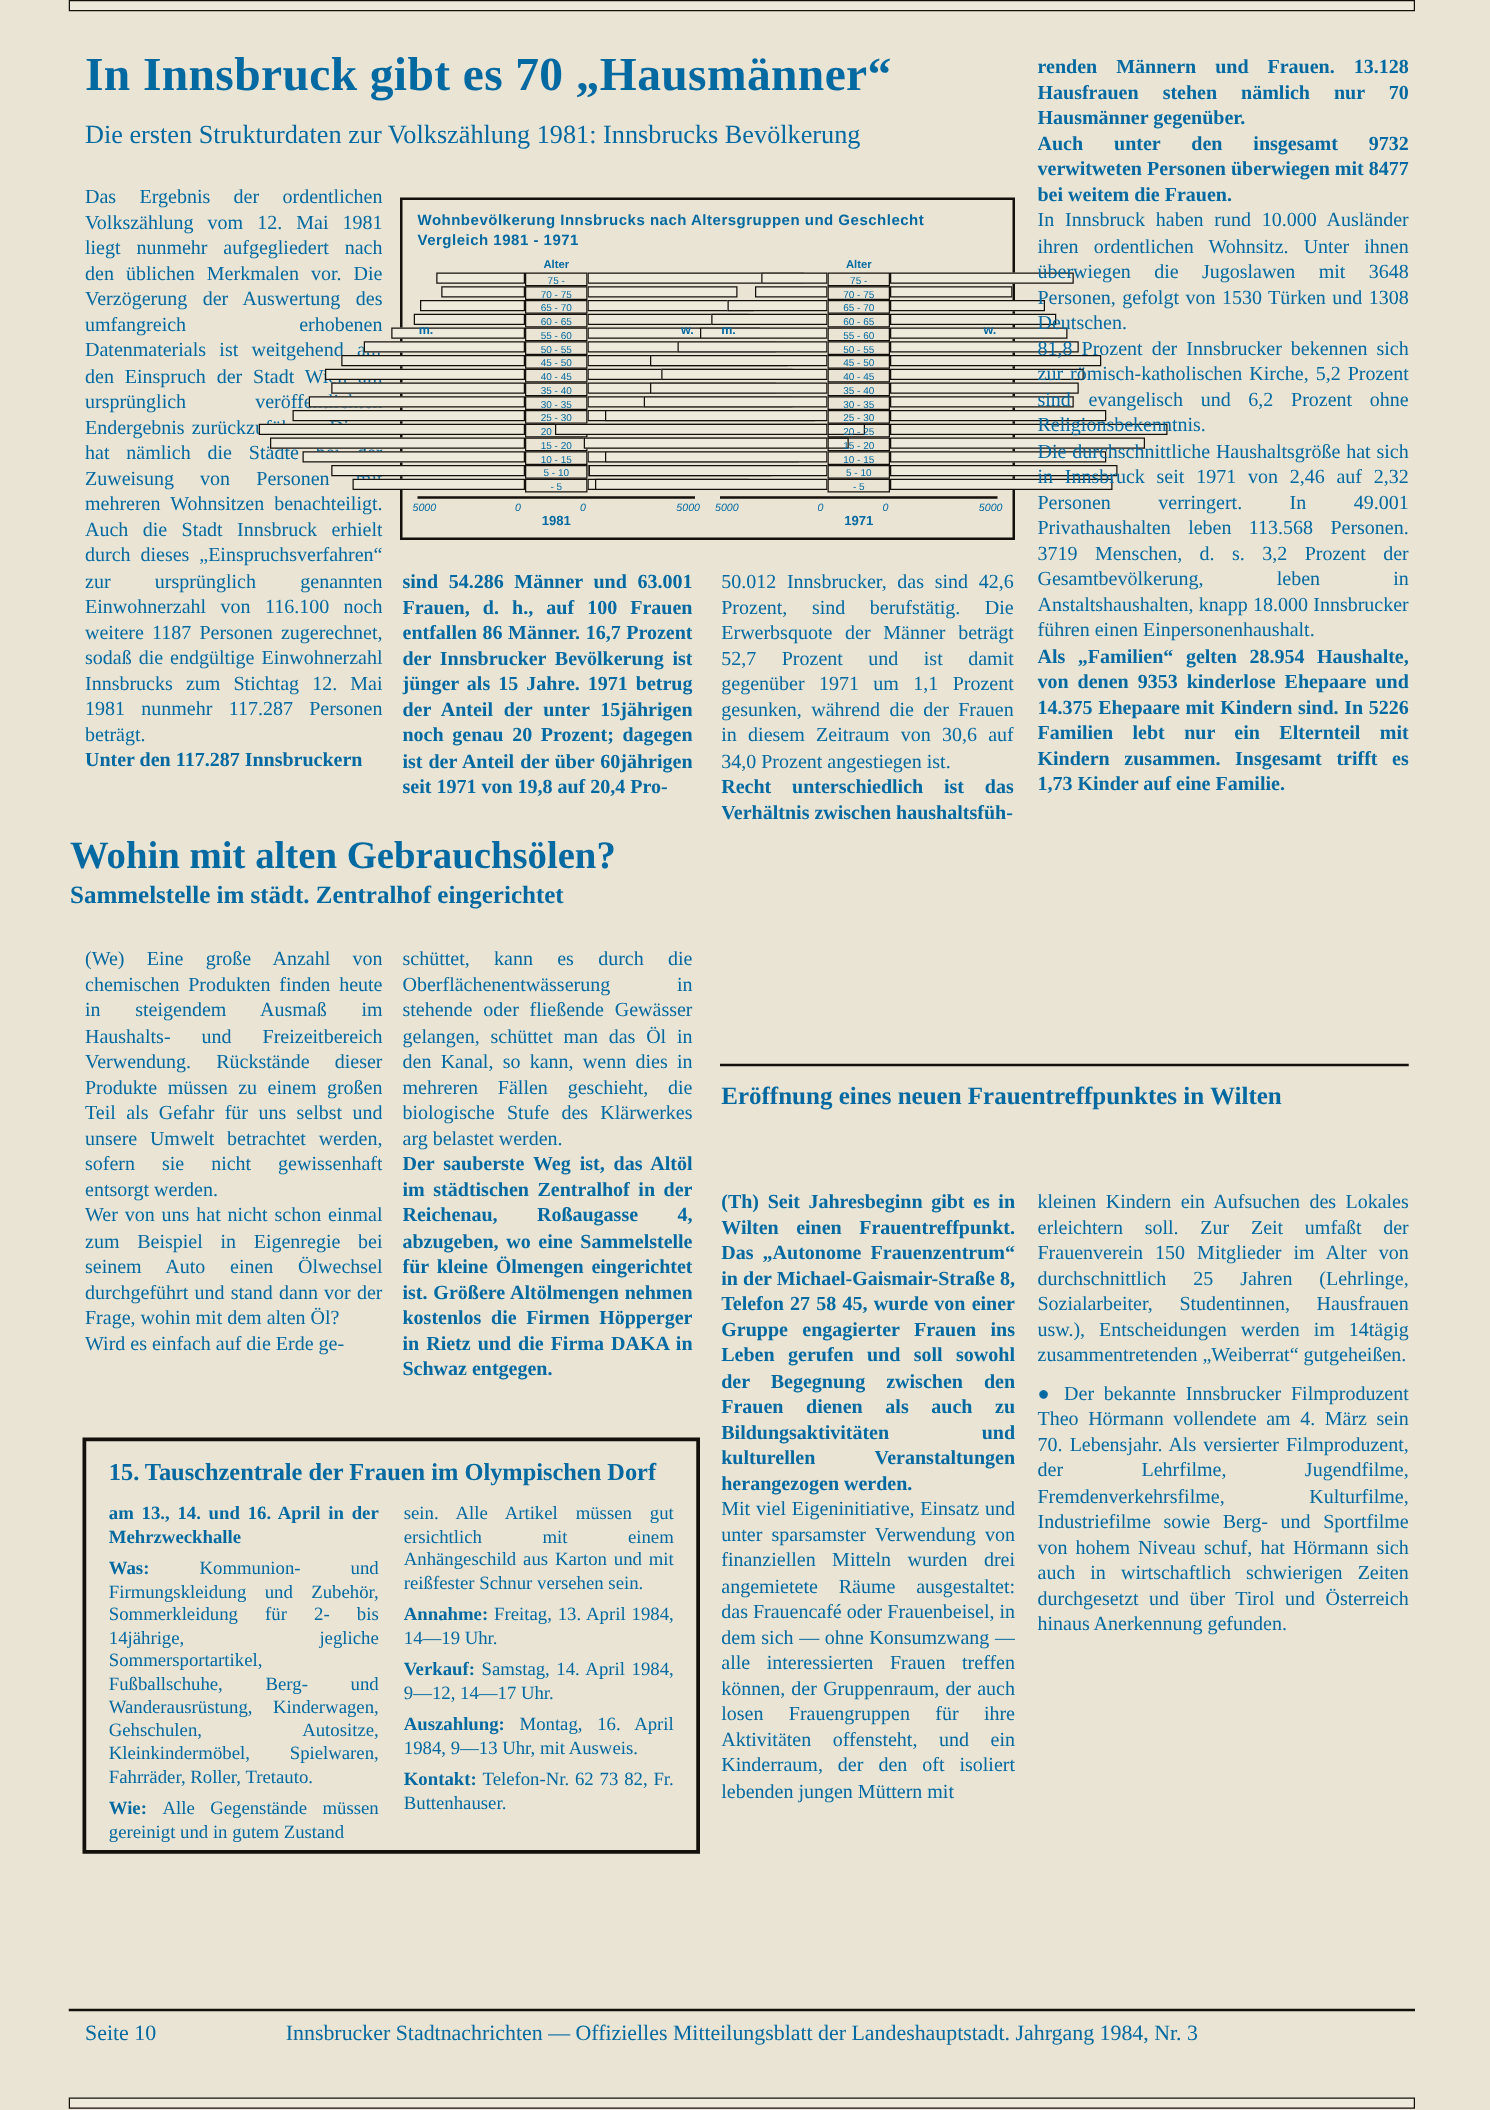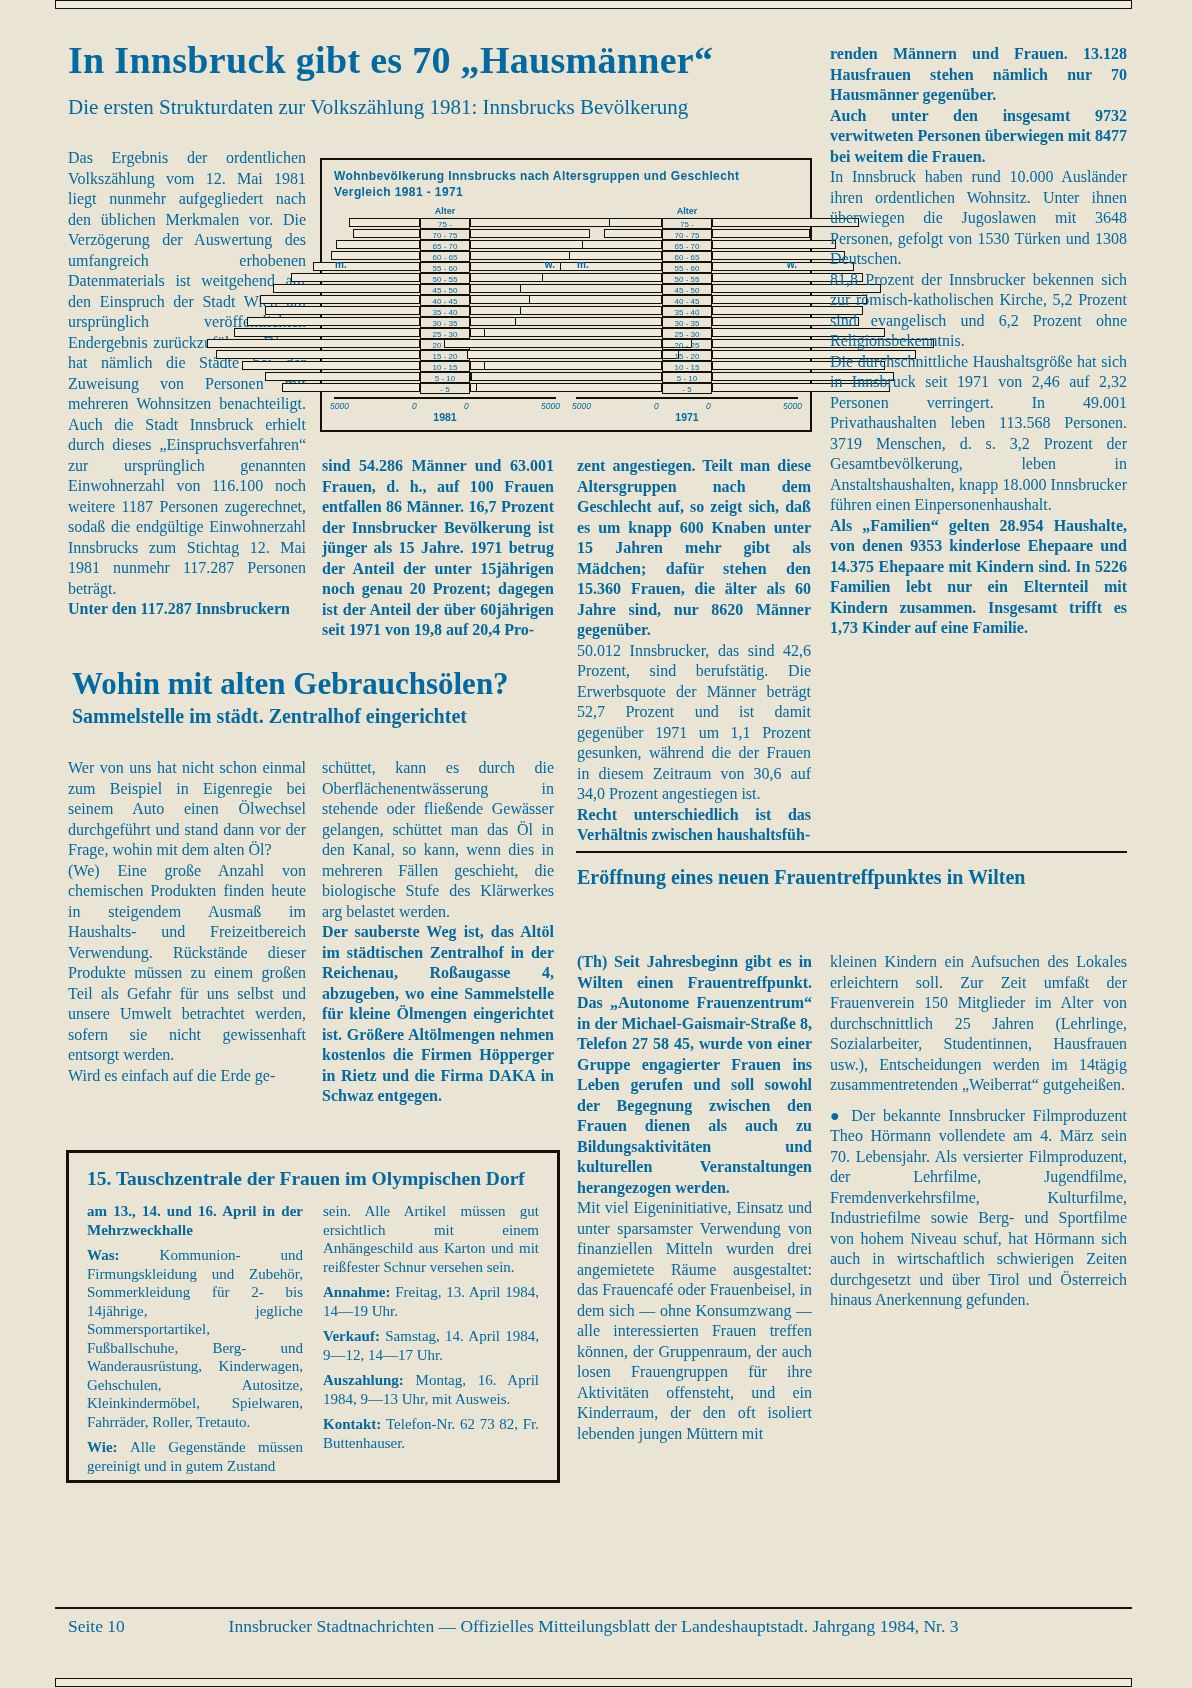--- a/index.html
+++ b/index.html
@@ -14,21 +14,21 @@
   .top-bar    { left:55px; top:0; width:1077px; height:9px; }
   .bottom-bar { left:55px; top:1678px; width:1077px; height:10px; }
 
   
   .main-head { position:absolute; left:68px; top:40px; width:780px; }
   .main-head h1 { font-size:38px; font-weight:bold; letter-spacing:.3px; line-height:1.1; }
   .main-head h2 { font-size:21px; font-weight:normal; margin-top:13px; }
 
   .sec-head h1 { font-size:31px; font-weight:bold; line-height:1.05; }
   .sec-head h2 { font-size:20px; font-weight:bold; margin-top:4px; }
-  .oil-head   { position:absolute; left:72px;  top:668px; width:505px; }
+  .oil-head   { position:absolute; left:56px;  top:668px; width:505px; }
   .women-head { position:absolute; left:577px; top:862px; width:552px; }
   .women-rule { position:absolute; left:576px; top:851px; width:551px; height:2px; background:#14110d; }
 
   
   .col {
     position:absolute; font-size:16px; line-height:20.5px;
     text-align:justify; overflow:hidden; hyphens:auto;
   }
   .col .para { margin:0; }
   .para.bold { font-weight:bold; }
@@ -436,40 +436,39 @@
           </div>
           <div class="pyr-year">1971</div>
         </div>
     </div>
   </figure>
 
   <section class="col census-col2">
       <p class="para bold">sind 54.286 Männer und 63.001 Frauen, d. h., auf 100 Frauen entfallen 86 Männer. 16,7 Prozent der Innsbrucker Bevölkerung ist jünger als 15 Jahre. 1971 betrug der Anteil der unter 15jährigen noch genau 20 Prozent; dagegen ist der Anteil der über 60jährigen seit 1971 von 19,8 auf 20,4 Pro-</p>
     </section>
   <section class="col census-col3">
-      <p class="para bold">zent angestiegen. Teilt man diese Altersgruppen nach dem Geschlecht auf, so zeigt sich, daß es um knapp 600 Knaben unter 15 Jahren mehr gibt als Mädchen; dafür stehen den 15.360 Frauen, die älter als 60 Jahre sind, nur 8620 Männer gegenüber.</p>
       <p class="para">50.012 Innsbrucker, das sind 42,6 Prozent, sind berufstätig. Die Erwerbsquote der Männer beträgt 52,7 Prozent und ist damit gegenüber 1971 um 1,1 Prozent gesunken, während die der Frauen in diesem Zeitraum von 30,6 auf 34,0 Prozent angestiegen ist.</p>
       <p class="para bold">Recht unterschiedlich ist das Verhältnis zwischen haushaltsfüh-</p>
     </section>
   <section class="col census-col4">
       <p class="para bold">renden Männern und Frauen. 13.128 Hausfrauen stehen nämlich nur 70 Hausmänner gegenüber.</p>
       <p class="para bold">Auch unter den insgesamt 9732 verwitweten Personen überwiegen mit 8477 bei weitem die Frauen.</p>
       <p class="para">In Innsbruck haben rund 10.000 Ausländer ihren ordentlichen Wohnsitz. Unter ihnen überwiegen die Jugoslawen mit 3648 Personen, gefolgt von 1530 Türken und 1308 Deutschen.</p>
       <p class="para">81,8 Prozent der Innsbrucker bekennen sich zur römisch-katholischen Kirche, 5,2 Prozent sind evangelisch und 6,2 Prozent ohne Religionsbekenntnis.</p>
       <p class="para">Die durchschnittliche Haushaltsgröße hat sich in Innsbruck seit 1971 von 2,46 auf 2,32 Personen verringert. In 49.001 Privathaushalten leben 113.568 Personen. 3719 Menschen, d. s. 3,2 Prozent der Gesamtbevölkerung, leben in Anstaltshaushalten, knapp 18.000 Innsbrucker führen einen Einpersonenhaushalt.</p>
       <p class="para bold">Als „Familien“ gelten 28.954 Haushalte, von denen 9353 kinderlose Ehepaare und 14.375 Ehepaare mit Kindern sind. In 5226 Familien lebt nur ein Elternteil mit Kindern zusammen. Insgesamt trifft es 1,73 Kinder auf eine Familie.</p>
     </section>
 
   <header class="sec-head oil-head">
     <h1>Wohin mit alten Gebrauchsölen?</h1>
     <h2>Sammelstelle im städt. Zentralhof eingerichtet</h2>
   </header>
   <section class="col oil-col1">
+      <p class="para">(We) Eine große Anzahl von chemischen Produkten finden heute in steigendem Ausmaß im Haushalts- und Freizeitbereich Verwendung. Rückstände dieser Produkte müssen zu einem großen Teil als Gefahr für uns selbst und unsere Umwelt betrachtet werden, sofern sie nicht gewissenhaft entsorgt werden.</p>
       <p class="para">Wer von uns hat nicht schon einmal zum Beispiel in Eigenregie bei seinem Auto einen Ölwechsel durchgeführt und stand dann vor der Frage, wohin mit dem alten Öl?</p>
-      <p class="para">(We) Eine große Anzahl von chemischen Produkten finden heute in steigendem Ausmaß im Haushalts- und Freizeitbereich Verwendung. Rückstände dieser Produkte müssen zu einem großen Teil als Gefahr für uns selbst und unsere Umwelt betrachtet werden, sofern sie nicht gewissenhaft entsorgt werden.</p>
       <p class="para">Wird es einfach auf die Erde ge-</p>
     </section>
   <section class="col oil-col2">
       <p class="para">schüttet, kann es durch die Oberflächenentwässerung in stehende oder fließende Gewässer gelangen, schüttet man das Öl in den Kanal, so kann, wenn dies in mehreren Fällen geschieht, die biologische Stufe des Klärwerkes arg belastet werden.</p>
       <p class="para bold">Der sauberste Weg ist, das Altöl im städtischen Zentralhof in der Reichenau, Roßaugasse 4, abzugeben, wo eine Sammelstelle für kleine Ölmengen eingerichtet ist. Größere Altölmengen nehmen kostenlos die Firmen Höpperger in Rietz und die Firma DAKA in Schwaz entgegen.</p>
     </section>
 
   <div class="women-rule"></div>
   <header class="sec-head women-head">
     <h2>Eröffnung eines neuen Frauentreffpunktes in Wilten</h2>

